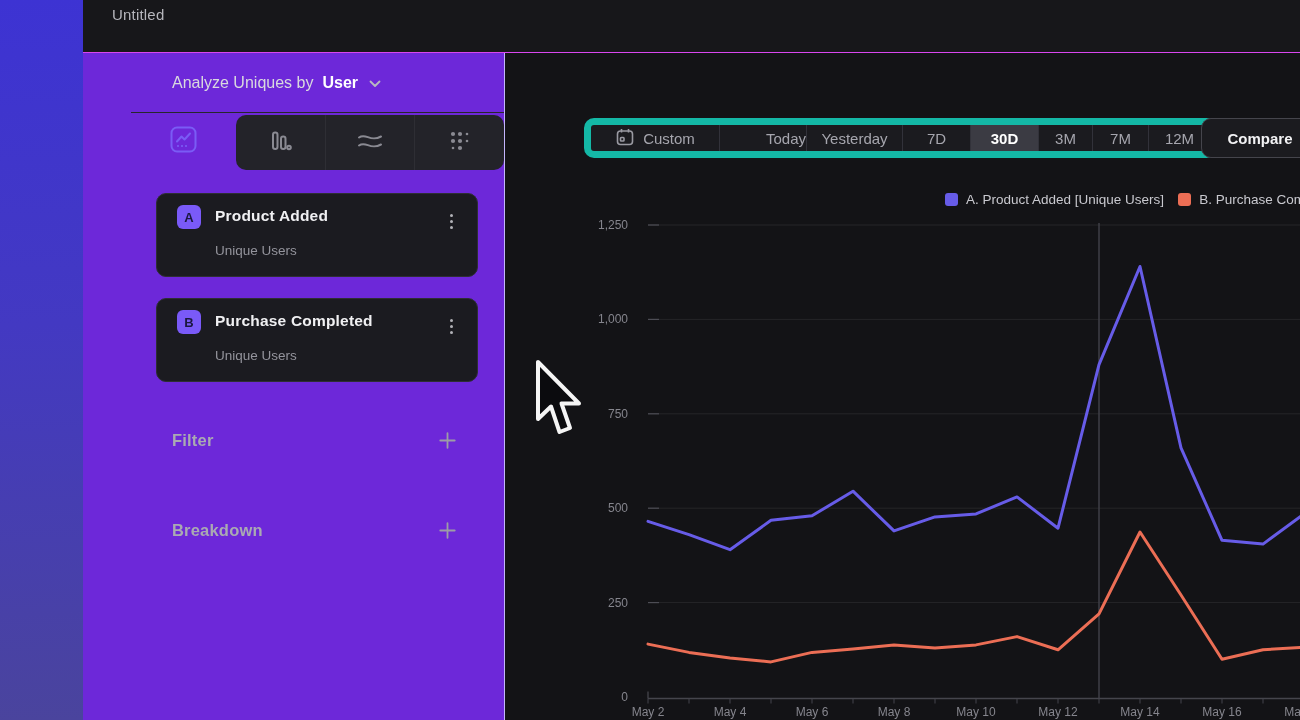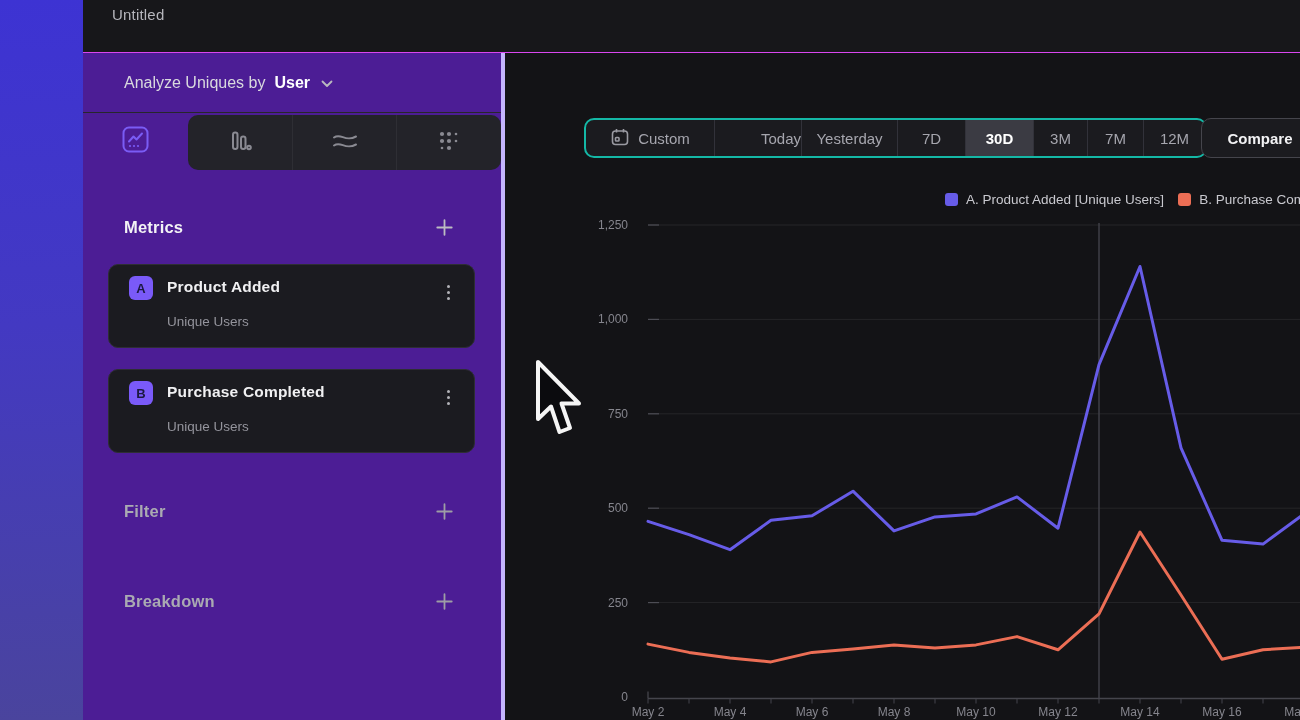--- a/index.html
+++ b/index.html
@@ -12,21 +12,21 @@
 
   .app { position:absolute; left:83px; top:0; width:1217px; height:720px; background:#17171a; }
 
   
   .topbar { height:53px; border-bottom:1px solid #d946ef; padding:6px 0 0 29px; }
   .topbar .title { font-size:15px; color:#b6b6bc; letter-spacing:.2px; }
 
   .body-row { display:flex; height:667px; }
 
   
-  .sidebar { width:422px; height:100%; border-right:4px solid #c4b5fd; background:#4c1d95; position:relative; }
+  .sidebar { width:422px; height:100%; border-right:1px solid #c4b5fd; background:#6d28d9; position:relative;padding-left:48px; }
   .analyze-row { height:60px; border-bottom:1px solid #27272b; display:flex; align-items:center; padding-left:41px; gap:9px; }
   .analyze-label { font-size:16px; color:#d9d9de; }
   .analyze-value { font-size:16px; font-weight:700; color:#ffffff; }
   .chev { display:inline-block; margin-left:2px; }
 
   .tabstrip { position:relative; height:57px; }
   .tabgroup { position:absolute; left:105px; right:0; top:2px; bottom:0; background:#232329; border-radius:10px; display:flex; }
   .tabgroup .tab { flex:1; display:flex; align-items:center; justify-content:center; }
   .tabgroup .tab + .tab { border-left:1px solid #2e2e34; }
   .tab-selected { position:absolute; left:0; top:0; width:105px; height:100%; display:flex; align-items:center; justify-content:center; }
@@ -42,21 +42,21 @@
      font-size:13px; font-weight:700; display:flex; align-items:center; justify-content:center; }
   .metric-name { position:absolute; left:58px; top:13px; font-size:15.5px; font-weight:600; color:#f0f0f2; letter-spacing:.2px; }
   .metric-subtitle { position:absolute; left:58px; top:49px; font-size:13.5px; color:#94949c; }
   .kebab { position:absolute; right:22px; top:18px; display:flex; flex-direction:column; gap:3px; cursor:pointer; padding:2px; }
   .kebab i { width:3px; height:3px; border-radius:50%; background:#b2b2b8; }
 
   
   .main { position:relative; flex:1; height:100%; background:#131316; overflow:hidden; }
 
   .range-bar { position:absolute; left:79px; top:65px; height:40px; display:flex; align-items:stretch;
-     border:2px solid #14b8a6; border-radius:10px; background:#1b1b1f; overflow:hidden; }
+     border:7px solid #14b8a6; border-radius:10px; background:#1b1b1f; overflow:hidden; }
   .seg { display:flex; align-items:center; justify-content:center; gap:8px; font-size:15px; color:#a6a6ae; cursor:pointer; }
   .seg + .seg { border-left:1px solid #32323a; }
   .seg.selected { background:#3b3b43; color:#ffffff; font-weight:600; }
 
   .compare-btn { position:absolute; left:696px; top:65px; width:118px; height:40px; border:1px solid #45454c; border-radius:10px;
      background:#1b1b1f; color:#f2f2f4; font-size:15px; font-weight:700; display:flex; align-items:center; justify-content:center; cursor:pointer; }
 
   .legend { position:absolute; left:440px; top:133px; height:26px; display:flex; align-items:center; gap:14px; white-space:nowrap; }
   .legend-item { display:flex; align-items:center; gap:8px; cursor:pointer; }
   .legend-swatch { width:13px; height:13px; border-radius:3px; }
@@ -133,28 +133,20 @@
                     <circle cx="13" cy="13" r="2.1"></circle>
                     <circle cx="20" cy="13" r="1.3"></circle>
                   <circle cx="6" cy="20" r="1.3"></circle>
                     <circle cx="13" cy="20" r="2.1"></circle>
                 </svg>
               </span>
             </div>
           </div>
         </div>
 
-        <div class="section-head">
-          <span class="h-title">Metrics</span>
-          <span class="plus-btn">
-            <svg width="17" height="17" viewBox="0 0 16 16">
-                <path d="M8,1.2 V14.8 M1.2,8 H14.8" stroke="#bcbcc2" stroke-width="1.7" stroke-linecap="round"></path>
-              </svg>
-          </span>
-        </div>
 
         <div id="metrics-list">
             <div class="metric-card">
               <span class="metric-badge" style="background: rgb(122, 90, 248);">A</span>
               <span class="metric-name">Product Added</span>
               <span class="metric-subtitle">Unique Users</span>
               <span class="kebab">
                 <i></i>
                 <i></i>
                 <i></i>

